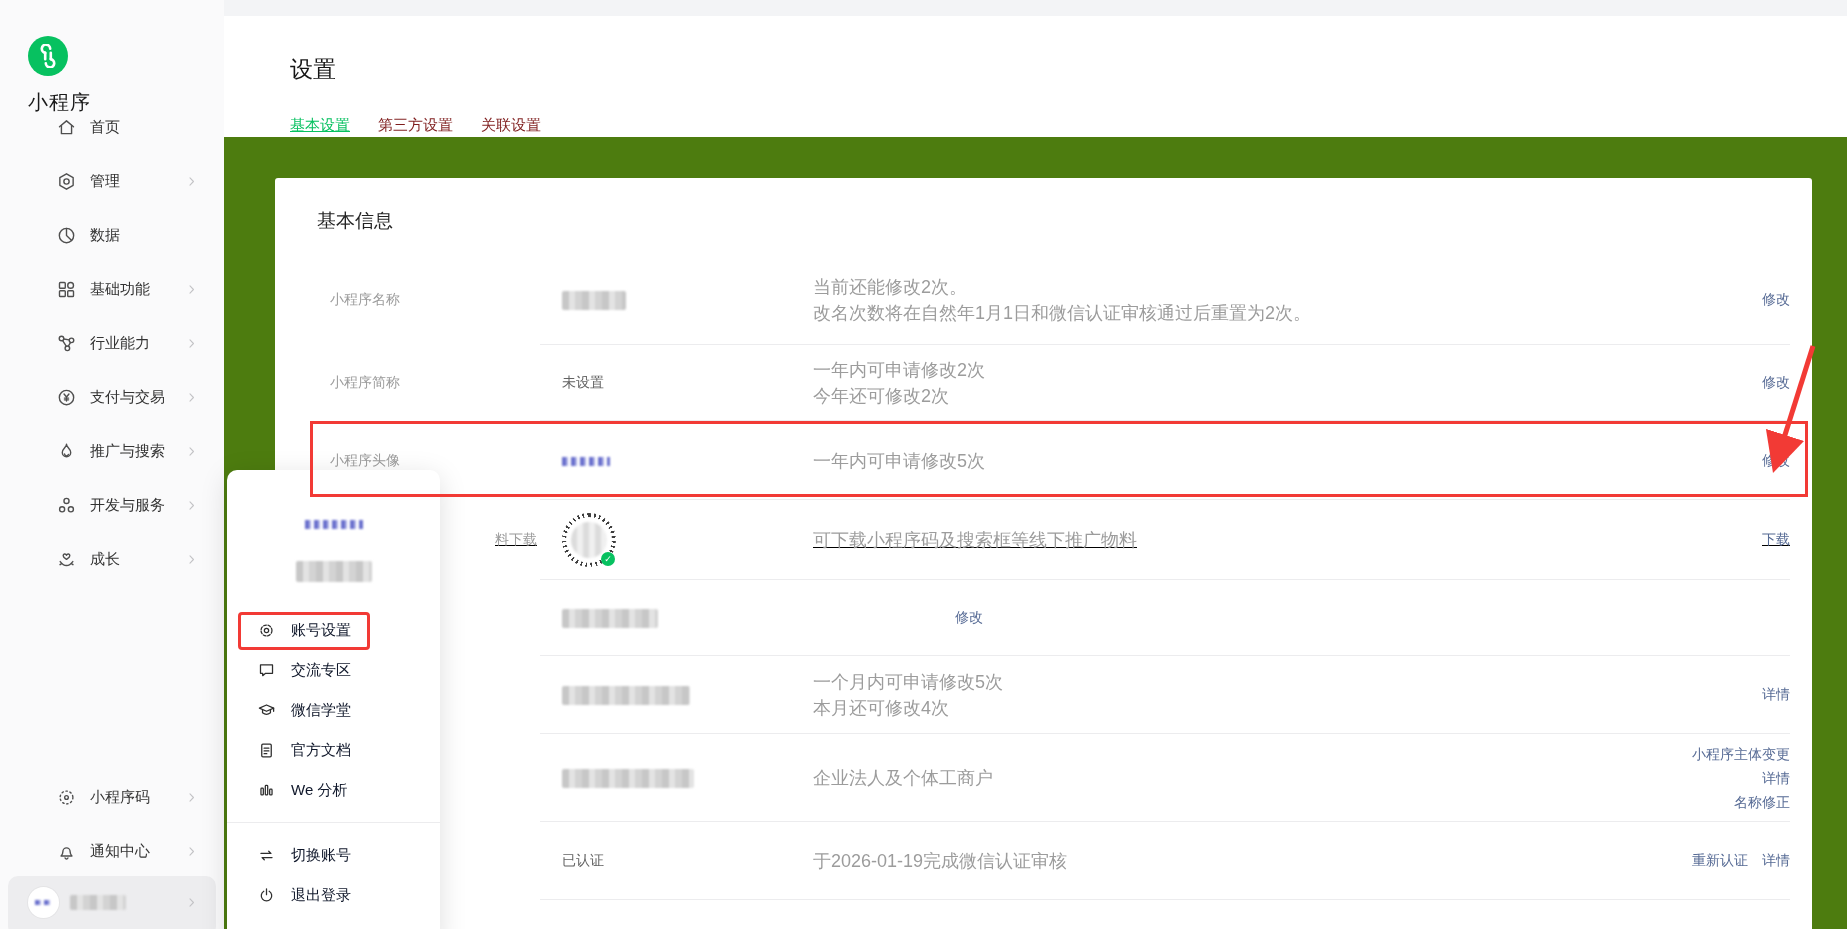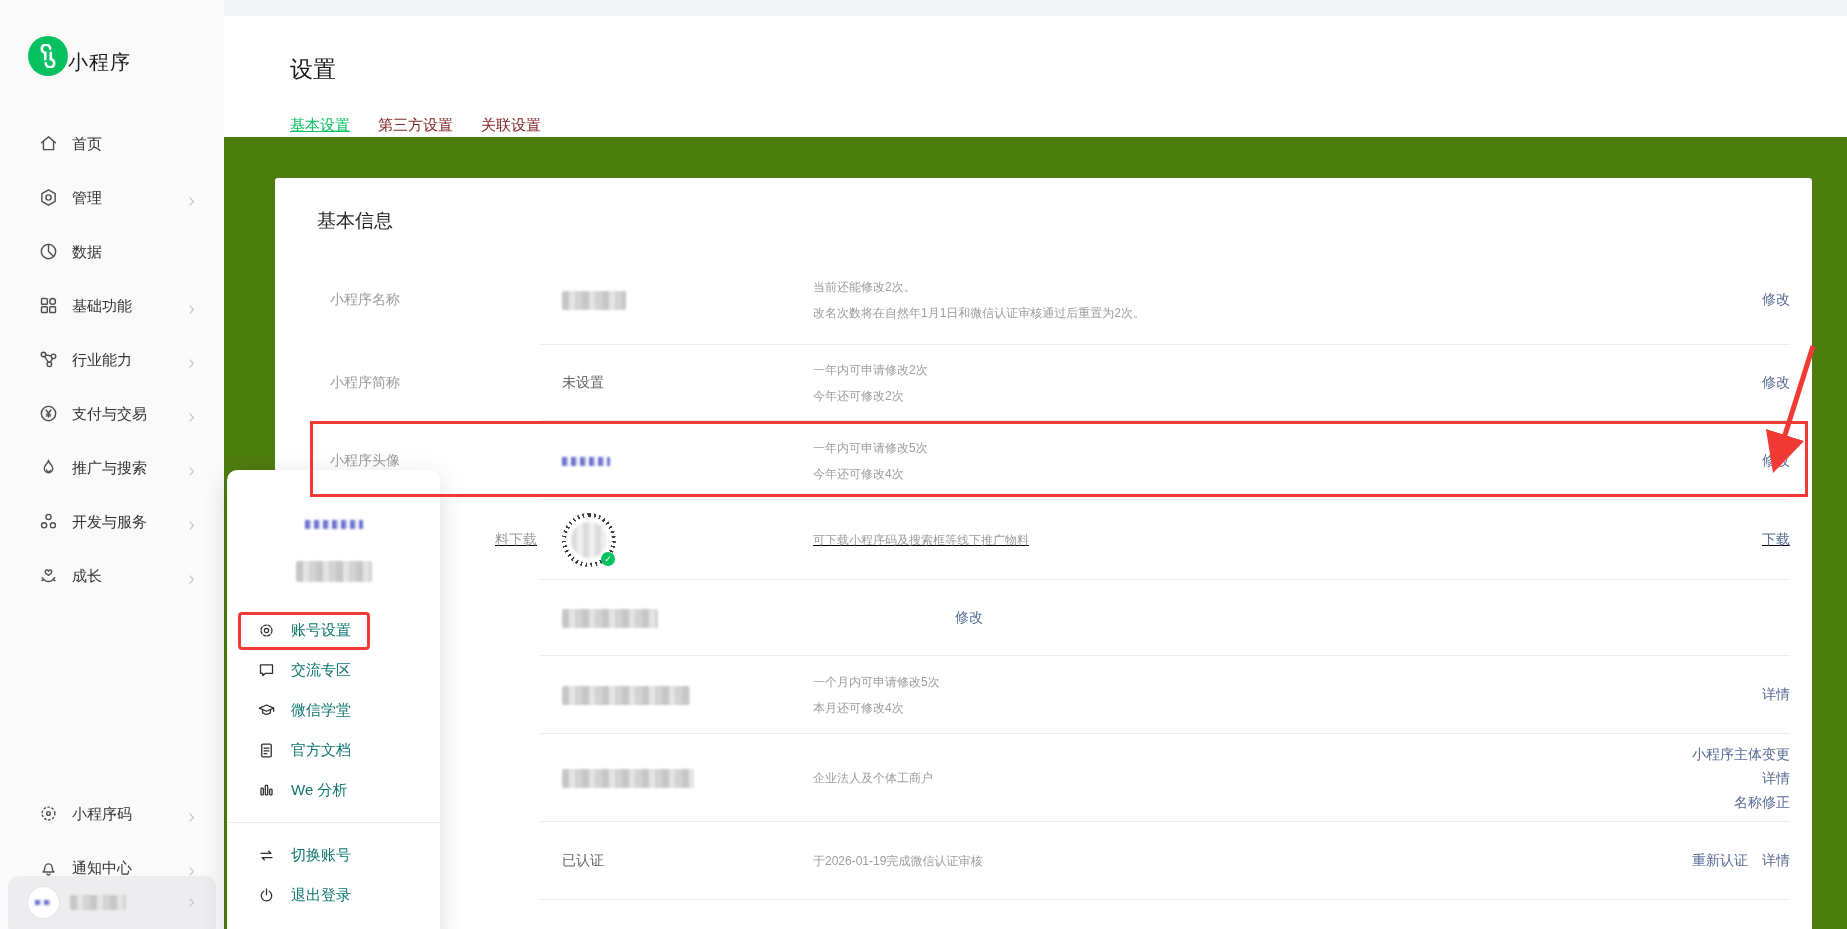--- a/index.html
+++ b/index.html
@@ -2,27 +2,27 @@
 <html><head>
 <meta charset="utf-8">
 <style>
   html,body{margin:0;padding:0;background:#e9eaec;}
   *{box-sizing:border-box;}
   .stage{position:relative;width:1847px;height:929px;overflow:hidden;background:#f3f4f6;
          font-family:"Liberation Sans","DejaVu Sans",sans-serif;-webkit-font-smoothing:antialiased;}
 
   
   .sidebar{position:absolute;left:0;top:0;width:224px;height:929px;background:#fafafb;z-index:5;}
-  .brand{position:absolute;left:28px;top:36px;display:flex;align-items:flex-end;}
+  .brand{position:absolute;left:28px;top:36px;display:flex;align-items:flex-start;gap:13px;flex-direction:column;}
   .brand-logo{width:40px;height:40px;border-radius:50%;background:#07c160;display:flex;align-items:center;justify-content:center;}
   .brand-logo svg{width:24px;height:24px;}
   .brand-title{font-size:20px;color:#1a1a1a;font-weight:500;letter-spacing:1px;}
   .side-nav{position:absolute;left:0;top:100px;width:224px;}
   .side-nav.bottom{top:770px;}
-  .nav-item{height:54px;display:flex;align-items:flex-end;padding:0 26px 0 38px;cursor:pointer;}
+  .nav-item{height:54px;display:flex;align-items:center;padding:0 26px 0 38px;cursor:pointer;margin-left:18px;}
   .nav-item .ni-icon{width:21px;height:21px;color:#4f4f4f;flex:none;display:flex;}
   .nav-item .ni-icon svg{width:21px;height:21px;}
   .nav-item .ni-label{margin-left:13px;font-size:15px;color:#333;}
   .nav-item .ni-chevron{margin-left:auto;width:13px;height:13px;color:#c3c3c6;display:flex;}
   .nav-item .ni-chevron svg{width:13px;height:13px;}
   .account{position:absolute;left:8px;right:8px;top:876px;height:60px;border-radius:10px;background:#ededef;
            display:flex;align-items:center;padding:0 18px 8px 20px;cursor:pointer;}
   .avatar{width:31px;height:31px;border-radius:50%;background:#fff;flex:none;position:relative;box-shadow:0 0 0 1px #e4e4e6;}
   .avatar .mini-mark{position:absolute;left:7px;top:13px;width:17px;height:5px;}
   .account .ni-chevron{margin-left:auto;width:13px;color:#c3c3c6;display:flex;}
@@ -38,21 +38,21 @@
   
   .content{position:absolute;left:224px;top:137px;right:0;bottom:0;background:#4d7c0f;}
   .card{position:absolute;left:51px;top:41px;width:1537px;height:820px;background:#fff;border-radius:3px;}
   .card-title{position:absolute;left:42px;top:30px;font-size:19px;color:#242424;font-weight:500;}
   .rows{position:absolute;left:0;top:77px;right:0;}
   .row{position:relative;display:flex;align-items:center;padding:0 22px 0 42px;}
   .row .sep{position:absolute;left:265px;right:22px;bottom:0;border-bottom:1px solid #ececee;}
   .col-label{width:232px;font-size:14px;color:#9c9c9c;flex:none;position:relative;margin-left:13px;}
   .col-label.peek{padding-left:165px;}
   .col-value{width:251px;font-size:14px;color:#636363;flex:none;}
-  .col-desc{flex:1;font-size:12px;color:#9c9c9c;line-height:26px;}
+  .col-desc{flex:1;font-size:18px;color:#9c9c9c;line-height:26px;}
   .col-actions{min-width:170px;text-align:right;font-size:14px;}
   .link{color:#576b95;cursor:pointer;}
   .link + .link.inline{margin-left:14px;}
   .link.stacked{display:block;line-height:24px;}
 
   
   .blur-block{display:inline-block;height:19px;border-radius:2px;vertical-align:middle;
     background:repeating-linear-gradient(90deg,#c7c7c7 0 7px,#e3e3e3 7px 13px,#d3d3d3 13px 20px);
     filter:blur(1.3px);}
   .mini-mark{display:inline-block;height:9px;width:48px;opacity:.85;filter:blur(1px);
@@ -68,21 +68,21 @@
                repeating-linear-gradient(0deg,rgba(160,200,175,.55) 0 9px,rgba(255,255,255,.6) 9px 18px);}
   .qr .check{position:absolute;right:1px;bottom:1px;width:14px;height:14px;border-radius:50%;background:#07c160;
     color:#fff;font-size:9px;line-height:14px;text-align:center;font-weight:bold;}
 
   
   .popup{position:absolute;left:227px;top:470px;width:213px;height:480px;background:#fff;border-radius:10px;
          box-shadow:0 6px 28px rgba(0,0,0,.13);z-index:40;}
   .pp-logo{display:block;margin:50px auto 0;width:58px;}
   .pp-name{display:block;margin:32px auto 0;width:76px;height:21px;}
   .pp-menu{margin-top:28px;}
-  .pp-item{height:40px;display:flex;align-items:center;padding-left:30px;cursor:pointer;font-size:15px;color:#0f766e;}
+  .pp-item{height:40px;display:flex;align-items:center;padding-left:30px;cursor:pointer;font-size:15px;color:#0f172a;}
   .pp-item .pi-icon{width:19px;height:19px;color:#2e2e2e;display:flex;margin-right:15px;}
   .pp-item .pi-icon svg{width:19px;height:19px;}
   .pp-sep{border-top:1px solid #ececee;margin:12px 0;}
 
   
   .anno{position:absolute;z-index:60;pointer-events:none;}
   .anno-box1{left:310px;top:421px;width:1498px;height:76px;border:3px solid #f23a35;}
   .anno-box2{left:238px;top:612px;width:132px;height:38px;border:3px solid #f23a35;border-radius:4px;}
   .anno-arrow{left:1752px;top:336px;width:80px;height:150px;}
 </style>
@@ -299,21 +299,20 @@
               <div>今年还可修改2次</div>
             </div>
             <div class="col-actions"><span class="link inline">修改</span></div>
             <div class="sep"></div>
           </div>
           <div class="row" style="height: 79px;">
             <div class="col-label">小程序头像</div>
             <div class="col-value"><span class="mini-mark"></span></div>
             <div class="col-desc">
               <div>一年内可申请修改5次</div>
-              <div>今年还可修改4次</div>
             </div>
             <div class="col-actions"><span class="link inline">修改</span></div>
             <div class="sep"></div>
           </div>
           <div class="row" style="height: 80px; text-decoration: underline;">
             <div class="col-label peek">料下载</div>
             <div class="col-value">
               <div class="qr">
                 <div class="ring"></div>
                 <div class="ring2"></div>

